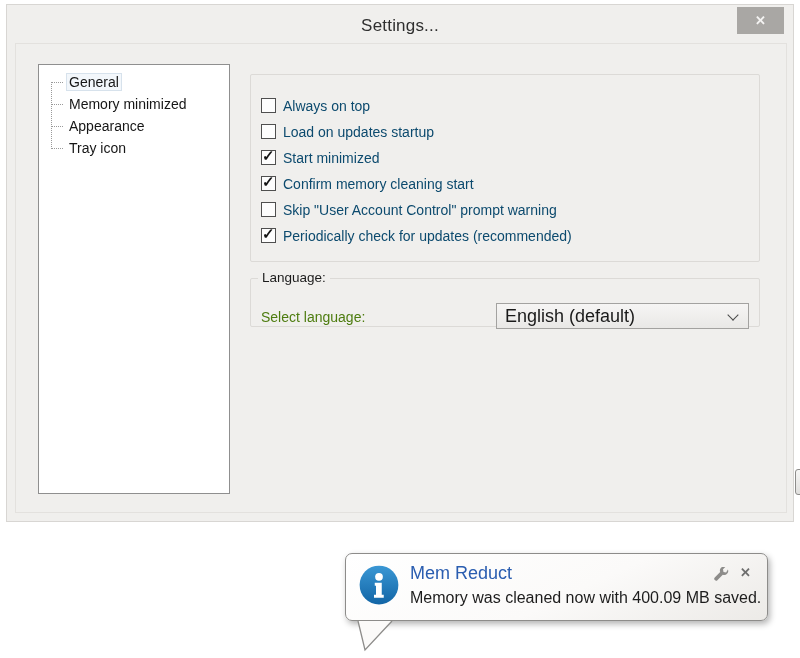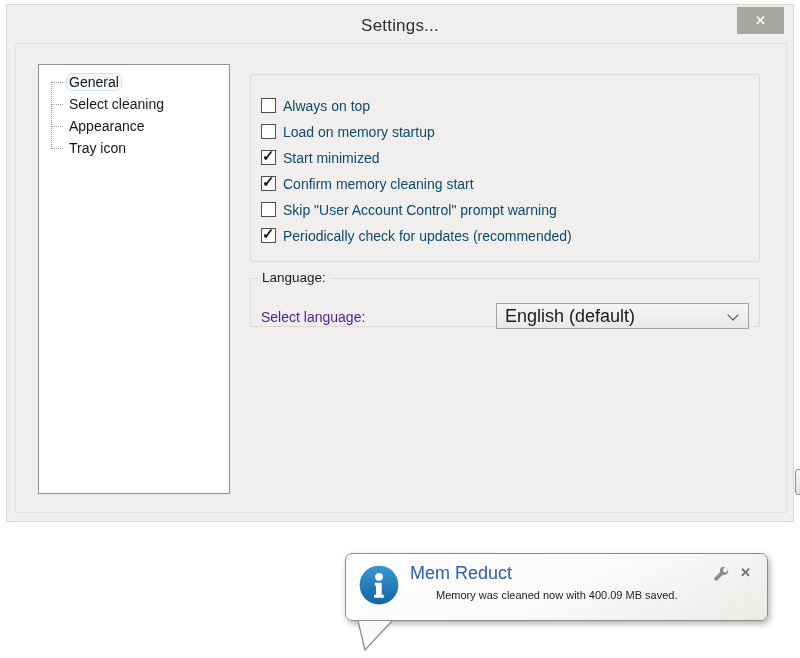--- a/index.html
+++ b/index.html
@@ -36,21 +36,21 @@
     border-left:1px dotted #9a9a9a;
   }
   .tree-row {
     position:relative; height:22px; display:flex; align-items:center;
     padding-left:27px; font-size:14px; color:#161616; cursor:default;
   }
   .tree-row::before {
     content:""; position:absolute; left:12px; top:11px; width:12px;
     border-top:1px dotted #9a9a9a;
   }
-  .tree-label { padding:1px 3px; white-space:nowrap;border-radius:6px; }
+  .tree-label { padding:1px 3px; white-space:nowrap; }
   .tree-row.selected .tree-label {
     background:#f3f7fb; border:1px solid #d7e2ec; padding:0 2px;
   }
 
   
   .rightpanel { position:absolute; left:234px; top:0; width:510px; height:470px; }
   .groupbox {
     position:absolute; left:0; width:510px;
     border:1px solid #dcdad7; border-radius:2px;
   }
@@ -70,21 +70,21 @@
     position:relative; width:15px; height:15px; background:#fdfdfd;
     border:1px solid #4f4f4f; margin-right:7px; flex:0 0 15px;
   }
   .checkbox .checkmark {
     position:absolute; left:0px; top:-4px; font-size:15px; font-weight:bold;
     color:#141414; line-height:18px;
   }
   .check-label { font-size:14px; color:#0c4a6e; white-space:nowrap; }
 
   .lang-row { position:absolute; left:10px; top:24px; right:10px; height:26px; }
-  .lang-label { position:absolute; left:0; top:6px; font-size:14px; color:#4c1d95; }
+  .lang-label { position:absolute; left:0; top:6px; font-size:14px; color:#4d7c0f; }
   .combo {
     position:absolute; right:0px; top:0; width:253px; height:26px;
     background:linear-gradient(#f6f5f4,#e9e8e6);
     border:1px solid #a3a2a0; font-size:18px; color:#1a1a1a;
     padding-left:8px; line-height:24px; cursor:default;
   }
   .combo-chevron {
     position:absolute; right:11px; top:7px; width:8px; height:8px;
     border-right:1.6px solid #4a4a4a; border-bottom:1.6px solid #4a4a4a;
     transform:rotate(45deg);
@@ -107,23 +107,22 @@
     border:1px solid #8d8c8a; border-radius:7px;
     box-shadow:2px 3px 6px rgba(0,0,0,.3);
   }
   .balloon-tail { position:absolute; left:352px; top:620px; z-index:3; }
   .balloon-icon { position:absolute; left:13px; top:11px; width:40px; height:40px; }
   .balloon-title {
     position:absolute; left:64px; top:9px; font-size:18px; color:#2a5db0;
     white-space:nowrap;
   }
   .balloon-msg {
-    position:absolute; left:64px; top:35px; font-size:11px; color:#1d1d1d;
+    position:absolute; left:64px; top:35px; font-size:16px; color:#1d1d1d;
     white-space:nowrap;
-    margin-left:26px;
   }
   .balloon-wrench { position:absolute; right:38px; top:13px; width:16px; height:16px; cursor:default; }
   .balloon-x {
     position:absolute; right:16px; top:11px; font-size:13px; font-weight:bold;
     color:#6e6e6e; cursor:default;
   }
 </style>
 </head>
 <body>
 
@@ -137,21 +136,21 @@
   </div>
 
   <div class="client">
 
     <div class="tree">
       <div class="tree-vline"></div>
       <div class="tree-row selected">
         <span class="tree-label">General</span>
       </div>
       <div class="tree-row">
-        <span class="tree-label">Select cleaning</span>
+        <span class="tree-label">Memory minimized</span>
       </div>
       <div class="tree-row">
         <span class="tree-label">Appearance</span>
       </div>
       <div class="tree-row">
         <span class="tree-label">Tray icon</span>
       </div>
     </div>
 
     <div class="rightpanel">
@@ -163,21 +162,21 @@
             <span class="checkbox">
                 <span class="checkmark"></span>
               </span>
             <span class="check-label">Always on top</span>
           </div>
 
           <div class="check-row">
             <span class="checkbox">
                 <span class="checkmark"></span>
               </span>
-            <span class="check-label">Load on memory startup</span>
+            <span class="check-label">Load on updates startup</span>
           </div>
 
           <div class="check-row">
             <span class="checkbox">
                 <span class="checkmark">✓</span>
               </span>
             <span class="check-label">Start minimized</span>
           </div>
 
           <div class="check-row">

